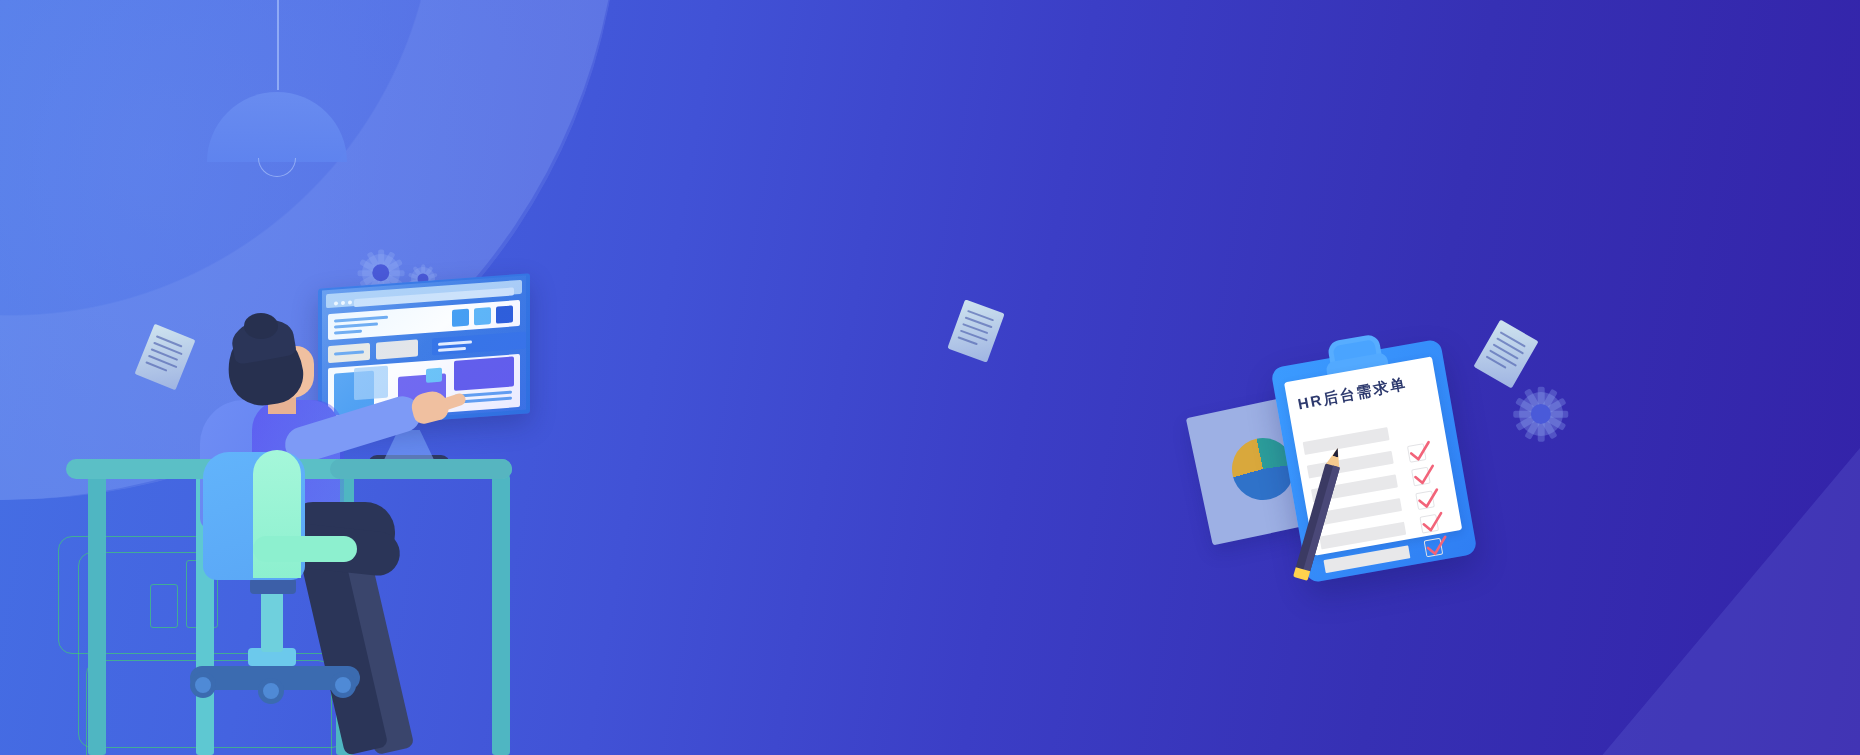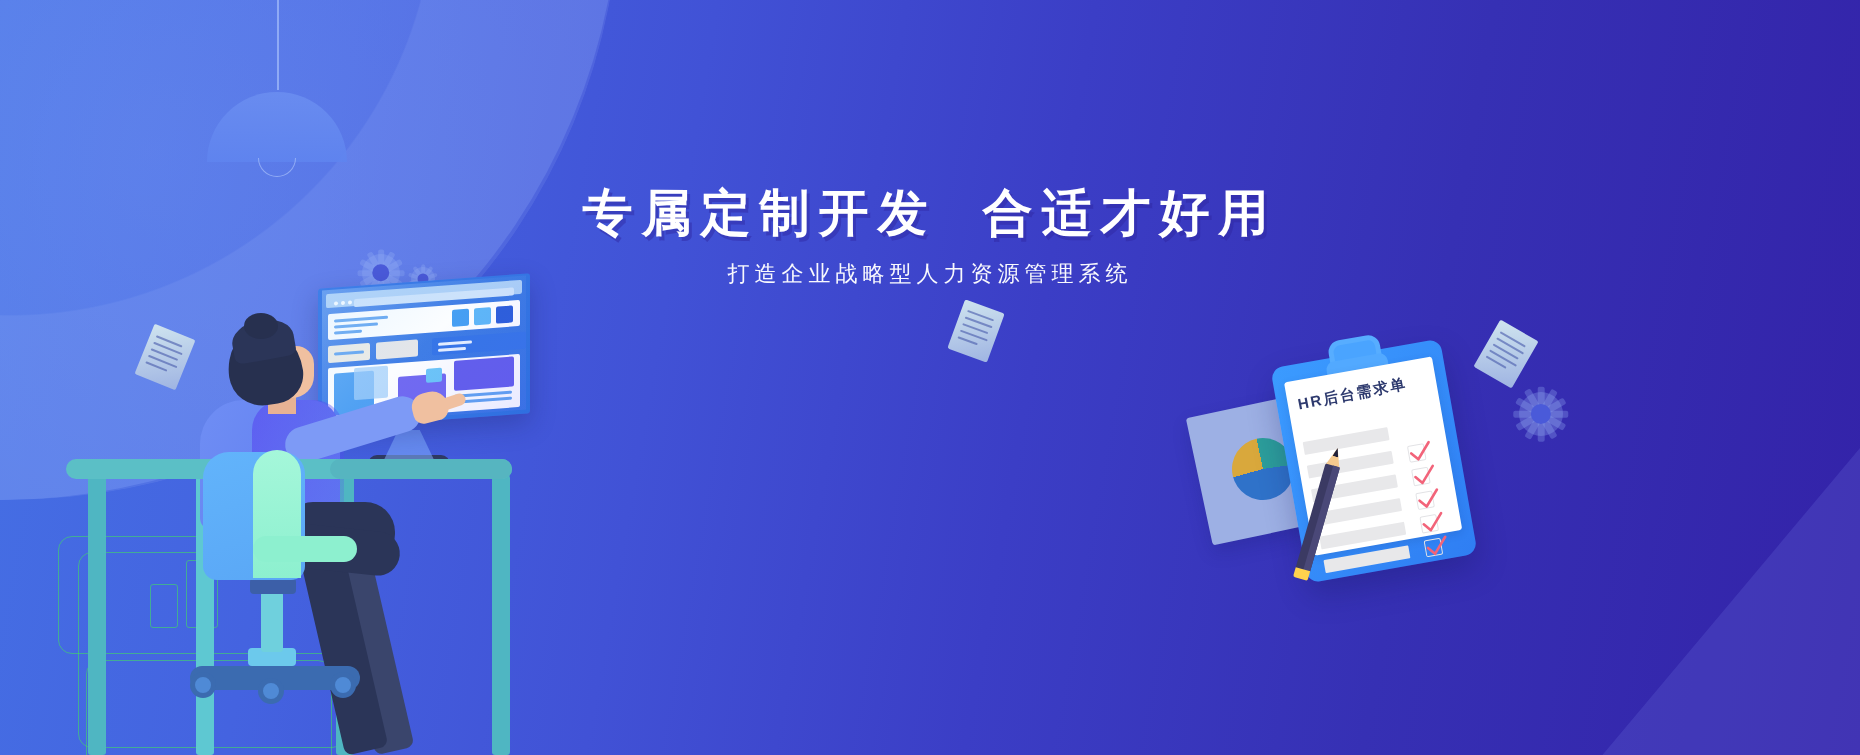--- a/index.html
+++ b/index.html
@@ -523,18 +523,14 @@
       <div class="pencil">
         <div class="tip"></div>
         <div class="lead"></div>
         <div class="body"></div>
         <div class="body-h"></div>
         <div class="ferrule"></div>
       </div>
     </div>
   </div>
 
-  <div id="copy">
-    <div id="headline">专属定制开发  合适才好用</div>
-    <div id="subhead">打造企业战略型人力资源管理系统</div>
-  </div>
 
 </div>
 
 </body></html>

